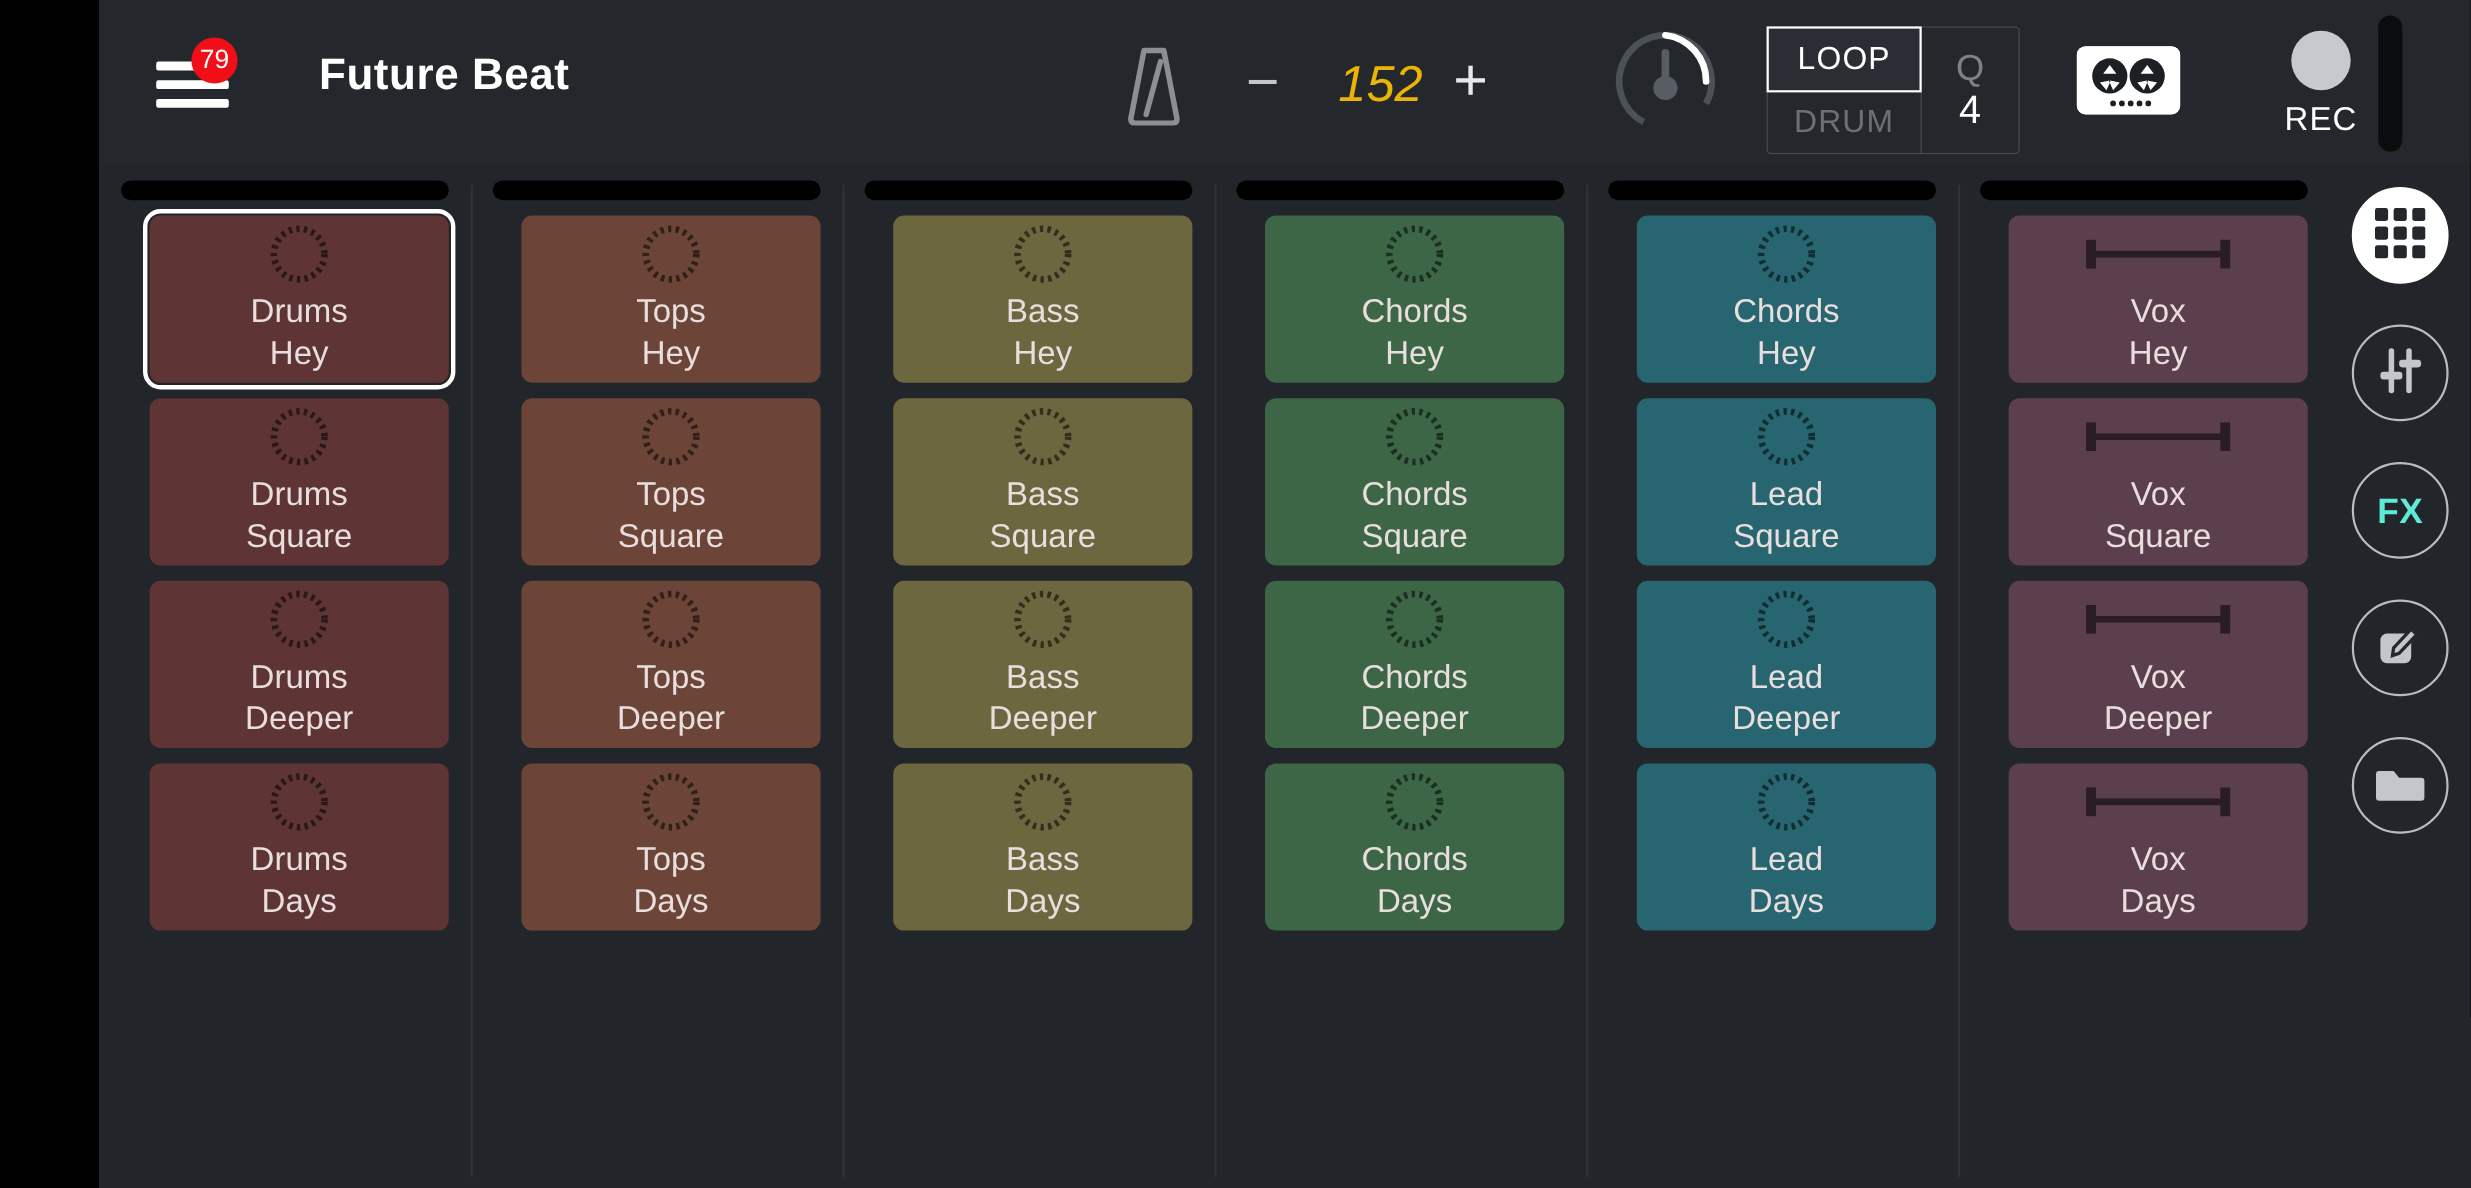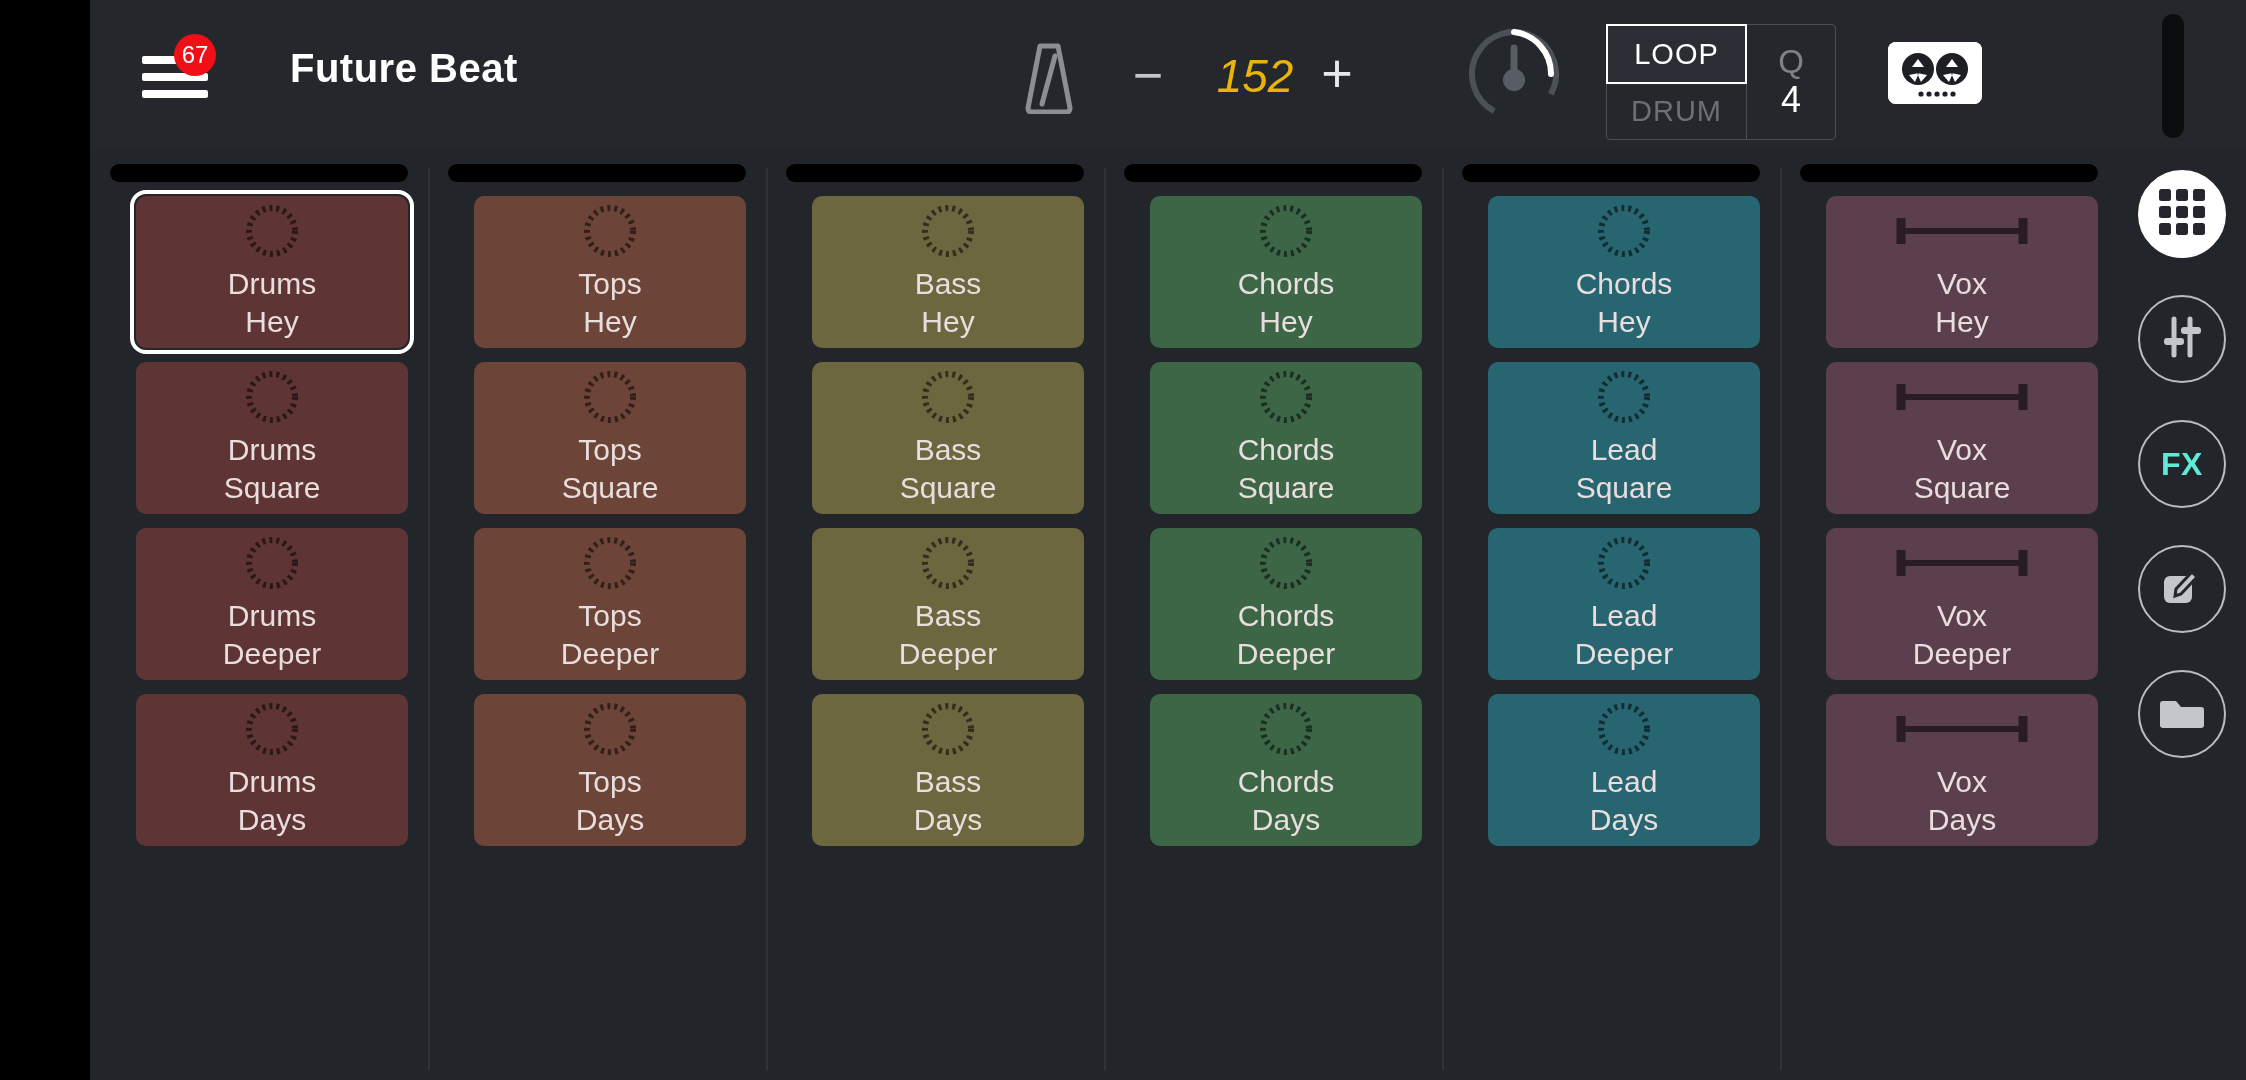--- a/index.html
+++ b/index.html
@@ -94,21 +94,21 @@
   <div class="bezel-left"></div>
 
   <div class="topbar">
 
     <div class="menu-btn">
       <div class="menu-lines">
         <i></i>
           <i></i>
           <i></i>
       </div>
-      <div class="badge">67</div>
+      <div class="badge">79</div>
     </div>
 
     <div class="proj-title">Future Beat</div>
 
     <div class="metro">
       <svg width="58" height="72" viewBox="0 0 58 72">
         <path d="M20 4 L38 4 L50 66 Q50 70 46 70 L12 70 Q8 70 8 66 Z" fill="none" stroke="#8b8f94" stroke-width="5" stroke-linejoin="round"></path>
         <path d="M35 14 L22 62" stroke="#8b8f94" stroke-width="5" stroke-linecap="round"></path>
       </svg>
     </div>
@@ -145,20 +145,24 @@
         <path d="M30 17 l6 8 h-12 z M21 33 l10 -2 l-4 9 z M39 33 l-10 -2 l4 9 z" fill="#ffffff"></path>
         <path d="M64 17 l6 8 h-12 z M55 33 l10 -2 l-4 9 z M73 33 l-10 -2 l4 9 z" fill="#ffffff"></path>
         <circle cx="33" cy="52" r="2.6" fill="#1c1f24"></circle>
           <circle cx="41" cy="52" r="2.6" fill="#1c1f24"></circle>
         <circle cx="49" cy="52" r="2.6" fill="#1c1f24"></circle>
           <circle cx="57" cy="52" r="2.6" fill="#1c1f24"></circle>
         <circle cx="65" cy="52" r="2.6" fill="#1c1f24"></circle>
       </svg>
     </div>
 
+    <div class="rec">
+      <div class="rec-dot"></div>
+      <div class="rec-lbl">REC</div>
+    </div>
 
     <div class="scroll-track">
       <div class="scroll-thumb"></div>
     </div>
   </div>
 
   <div class="grid-wrap">
     <div class="cols" id="cols">
         <div class="col">
           <div class="track-head"></div>

